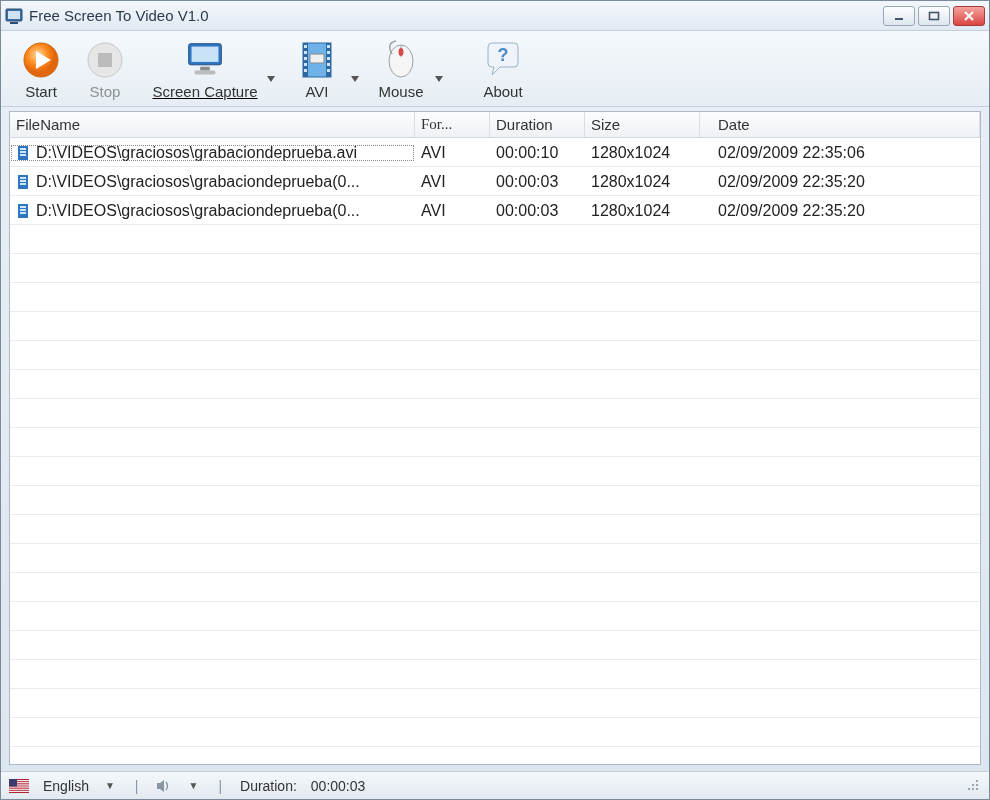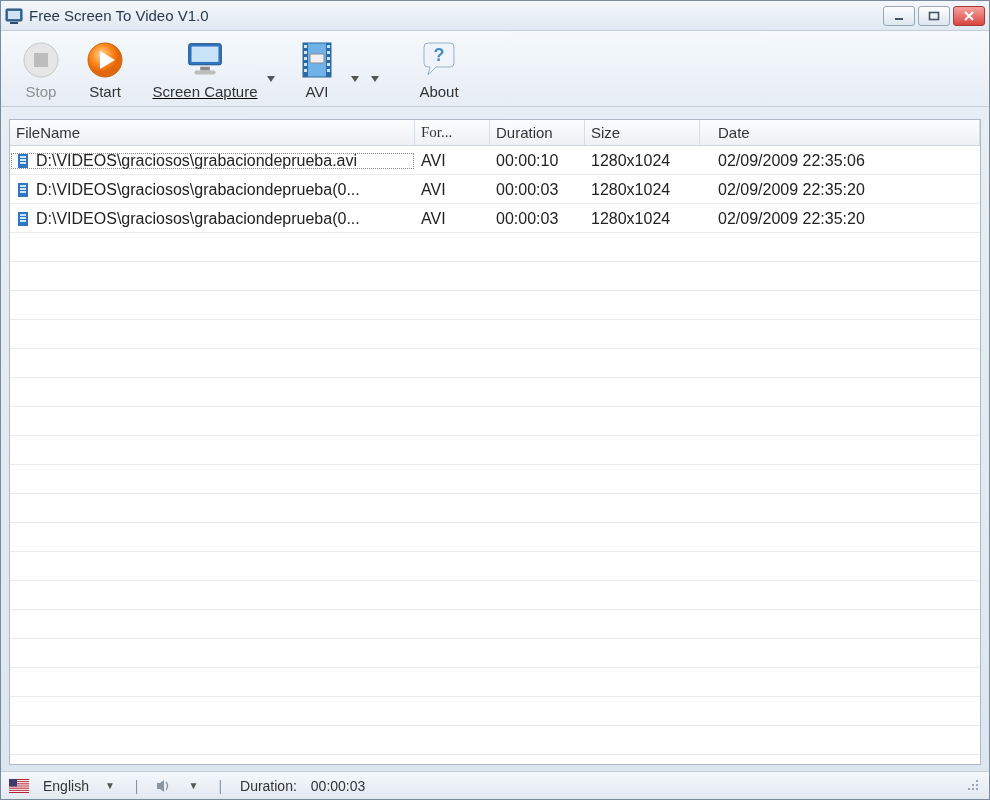--- a/index.html
+++ b/index.html
@@ -77,21 +77,21 @@
 .tool-btn.disabled .lbl { color: #8f8f8f; }
 .dropdown-arrow {
   width: 12px; height: 46px;
   display: flex; align-items: center; justify-content: center;
   cursor: pointer;
 }
 
 
 .list-wrap {
   flex: 1;
-  margin: 12px 8px 6px 8px;
+  margin: 4px 8px 6px 8px;
   border: 1px solid #adb9c4;
   background: #fff;
   display: flex;
   flex-direction: column;
   overflow: hidden;
 }
 .list-header {
   display: flex;
   height: 26px;
   background: linear-gradient(#fcfdfe, #eef1f5);
@@ -203,44 +203,44 @@
       <div class="winbtn close">
         <svg width="12" height="10" viewBox="0 0 12 10">
             <path d="M2 1 L10 9 M10 1 L2 9" stroke="#fff" stroke-width="2"></path>
           </svg>
       </div>
     </div>
   </div>
 
   <div class="toolbar">
     <div class="tool-group">
-      <div class="tool-btn narrow disabled">
-        <div class="icon-slot">
-          <svg width="40" height="40" viewBox="0 0 40 40">
-            <circle cx="20" cy="20" r="17" fill="#e6e6e6" stroke="#c6c6c6"></circle>
-            <rect x="13" y="13" width="14" height="14" fill="#bcbcbc"></rect>
-          </svg>
-        </div>
-        <div class="lbl">Stop</div>
-      </div>
       <div class="tool-btn narrow">
         <div class="icon-slot">
           <svg width="40" height="40" viewBox="0 0 40 40">
             <circle cx="20" cy="20" r="17" fill="url(#og)" stroke="#c9690a" stroke-width="1"></circle>
             <defs>
                 <radialGradient id="og" cx="40%" cy="35%">
                   <stop offset="0%" stop-color="#ffd9a0"></stop>
                   <stop offset="60%" stop-color="#ff8a1e"></stop>
                   <stop offset="100%" stop-color="#e2660b"></stop>
                 </radialGradient>
               </defs>
             <path d="M15 11 L30 20 L15 29 Z" fill="#fff"></path>
           </svg>
         </div>
         <div class="lbl">Start</div>
+      </div>
+      <div class="tool-btn narrow disabled">
+        <div class="icon-slot">
+          <svg width="40" height="40" viewBox="0 0 40 40">
+            <circle cx="20" cy="20" r="17" fill="#e6e6e6" stroke="#c6c6c6"></circle>
+            <rect x="13" y="13" width="14" height="14" fill="#bcbcbc"></rect>
+          </svg>
+        </div>
+        <div class="lbl">Stop</div>
       </div>
     </div>
 
     <div class="tool-group">
       <div class="tool-btn wide">
         <div class="icon-slot">
           <svg width="50" height="42" viewBox="0 0 50 42">
             <rect x="8" y="4" width="34" height="22" rx="2" fill="#2f76c2" stroke="#1e4d80"></rect>
             <rect x="11" y="7" width="28" height="16" fill="#c9e2f7"></rect>
             <rect x="20" y="28" width="10" height="4" fill="#8a8a8a"></rect>
@@ -280,20 +280,31 @@
       </div>
       <div class="dropdown-arrow">
         <svg width="8" height="6" viewBox="0 0 8 6">
             <path d="M0 0 L8 0 L4 6 Z" fill="#555"></path>
           </svg>
       </div>
     </div>
 
 
     <div class="tool-group">
+      <div class="tool-btn narrow">
+        <div class="icon-slot">
+          <svg width="42" height="42" viewBox="0 0 42 42">
+            <ellipse cx="21" cy="22" rx="12" ry="16" fill="#f5f5f5" stroke="#9aa2aa"></ellipse>
+            <path d="M21 6 L21 18" stroke="#9aa2aa"></path>
+            <ellipse cx="21" cy="13" rx="2.5" ry="4" fill="#d34a4a"></ellipse>
+            <path d="M12 15 Q6 4 16 2" fill="none" stroke="#9aa2aa" stroke-width="1.5"></path>
+          </svg>
+        </div>
+        <div class="lbl">Mouse</div>
+      </div>
       <div class="dropdown-arrow">
         <svg width="8" height="6" viewBox="0 0 8 6">
             <path d="M0 0 L8 0 L4 6 Z" fill="#555"></path>
           </svg>
       </div>
     </div>
 
     <div style="width:10px"></div>
 
     <div class="tool-group">

